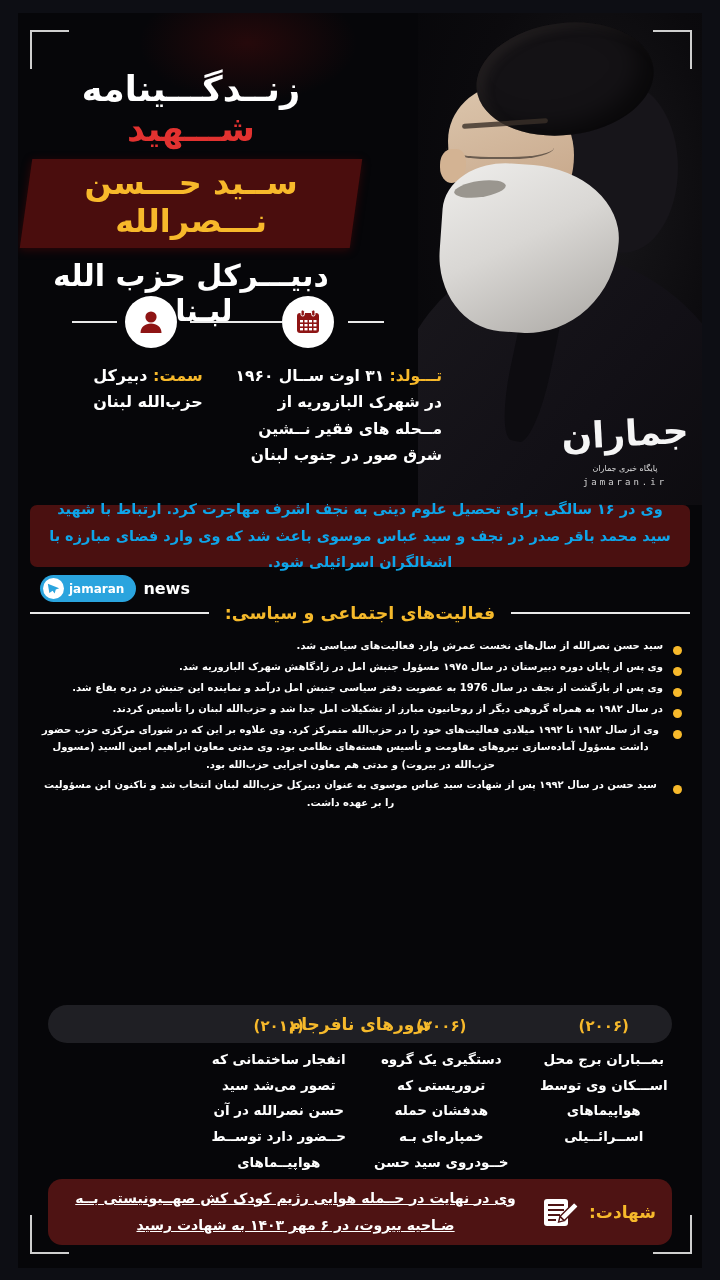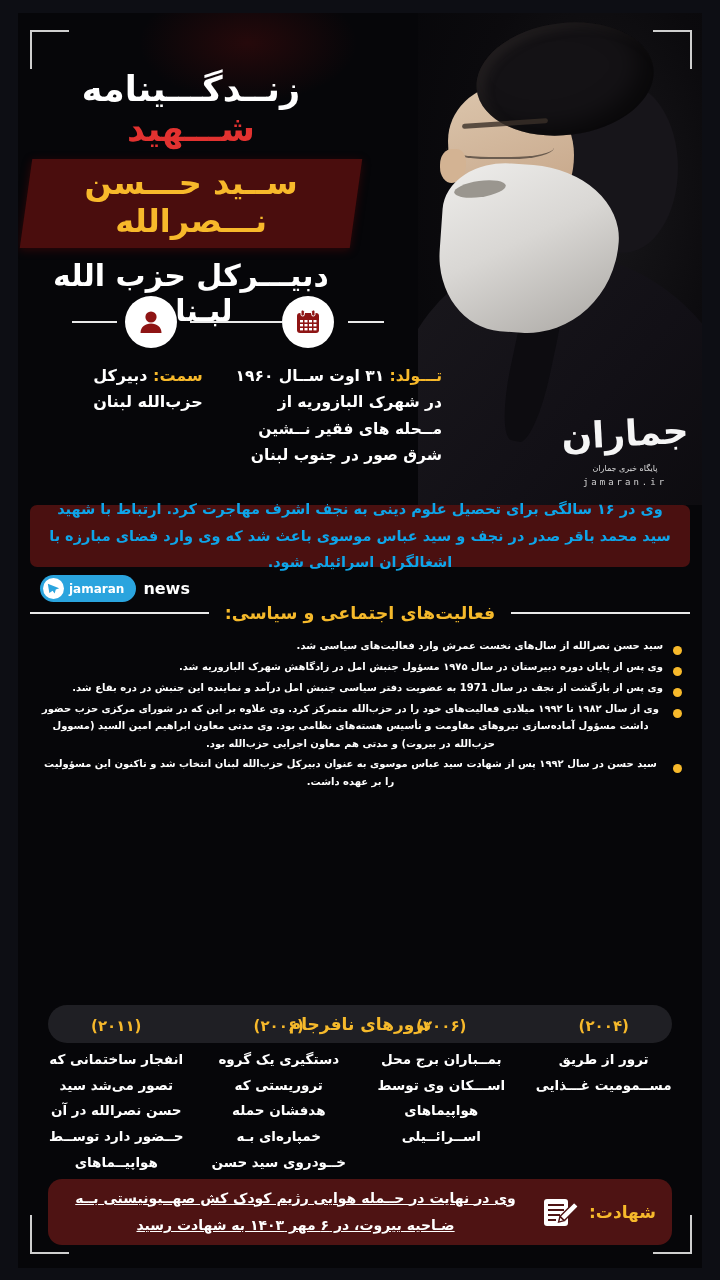--- a/index.html
+++ b/index.html
@@ -220,44 +220,44 @@
         <span class="bullet-text">سید حسن نصرالله از سال‌های نخست عمرش وارد فعالیت‌های سیاسی شد.</span>
       </div>
 
       <div class="bullet-item">
         <span class="bullet-dot"></span>
         <span class="bullet-text">وی پس از پایان دوره دبیرستان در سال ۱۹۷۵ مسؤول جنبش امل در زادگاهش شهرک البازوریه شد.</span>
       </div>
 
       <div class="bullet-item">
         <span class="bullet-dot"></span>
-        <span class="bullet-text">وی پس از بازگشت از نجف در سال 1971 به عضویت دفتر سیاسی جنبش امل درآمد و نماینده این جنبش در دره بقاع شد.</span>
-      </div>
-
+        <span class="bullet-text">وی پس از بازگشت از نجف در سال 1976 به عضویت دفتر سیاسی جنبش امل درآمد و نماینده این جنبش در دره بقاع شد.</span>
+      </div>
+
+      <div class="bullet-item">
+        <span class="bullet-dot"></span>
+        <span class="bullet-text">در سال ۱۹۸۲ به همراه گروهی دیگر از روحانیون مبارز از تشکیلات امل جدا شد و حزب‌الله لبنان را تأسیس کردند.</span>
+      </div>
 
       <div class="bullet-item">
         <span class="bullet-dot"></span>
         <span class="bullet-text">وی از سال ۱۹۸۲ تا ۱۹۹۲ میلادی فعالیت‌های خود را در حزب‌الله متمرکز کرد. وی علاوه بر این که در شورای مرکزی حزب حضور داشت مسؤول آماده‌سازی نیروهای مقاومت و تأسیس هسته‌های نظامی بود. وی مدتی معاون ابراهیم امین السید (مسوول حزب‌الله در بیروت) و مدتی هم معاون اجرایی حزب‌الله بود.</span>
       </div>
 
       <div class="bullet-item">
         <span class="bullet-dot"></span>
         <span class="bullet-text">سید حسن در سال ۱۹۹۲ پس از شهادت سید عباس موسوی به عنوان دبیرکل حزب‌الله لبنان انتخاب شد و تاکنون این مسؤولیت را بر عهده داشت.</span>
       </div>
     </div>
 
   <div class="assass-bar">
     <span>ترورهای نافرجام</span>
   </div>
   <div class="assass-grid">
 
-      <div class="as-col">
-        <div class="as-year">(۲۰۰۴)</div>
-        <div class="as-text">ترور از طریق مســمومیت غـــذایی</div>
-      </div>
 
       <div class="as-col">
         <div class="as-year">(۲۰۰۶)</div>
         <div class="as-text">بمــباران برج محل اســـکان وی توسط هواپیماهای اســرائــیلی</div>
       </div>
 
       <div class="as-col">
         <div class="as-year">(۲۰۰۶)</div>
         <div class="as-text">دستگیری یک گروه تروریستی که هدفشان حمله خمپاره‌ای بـه خــودروی سید حسن نصرالله بــوده اســت</div>
       </div>

